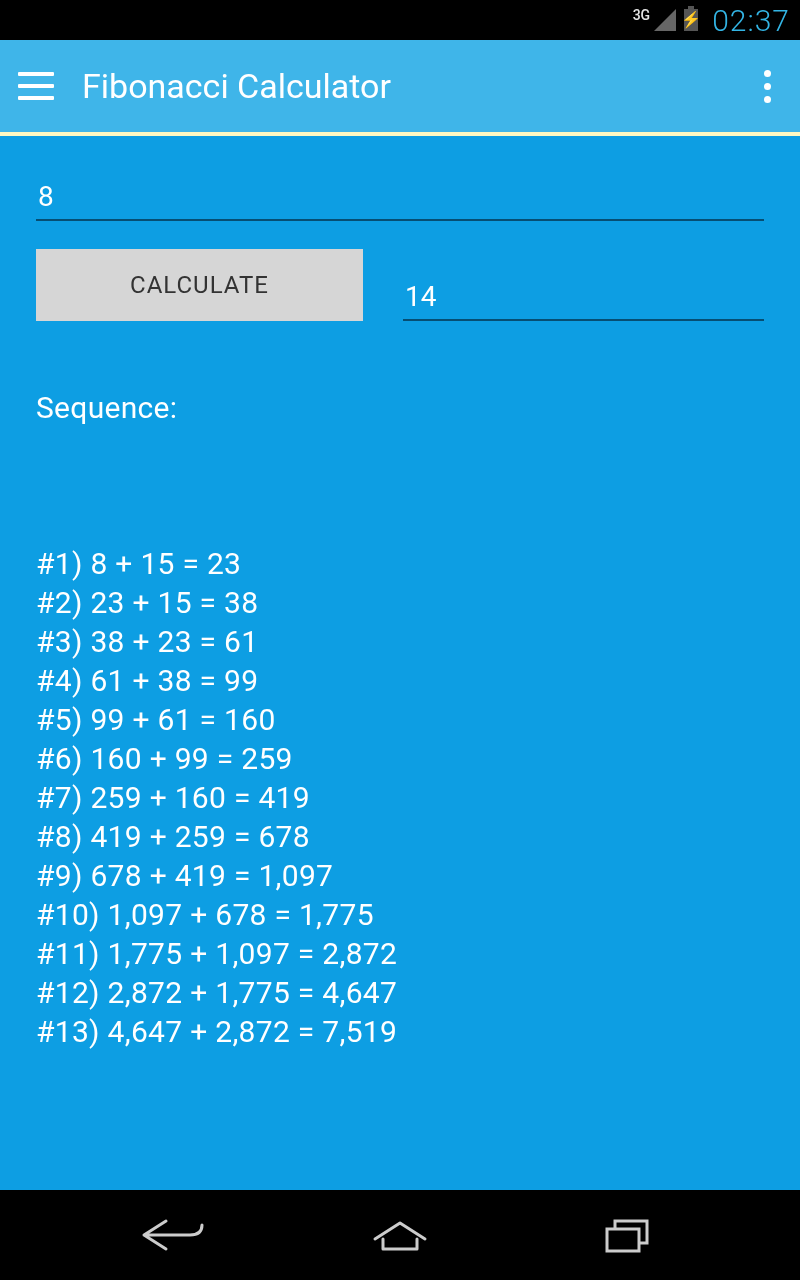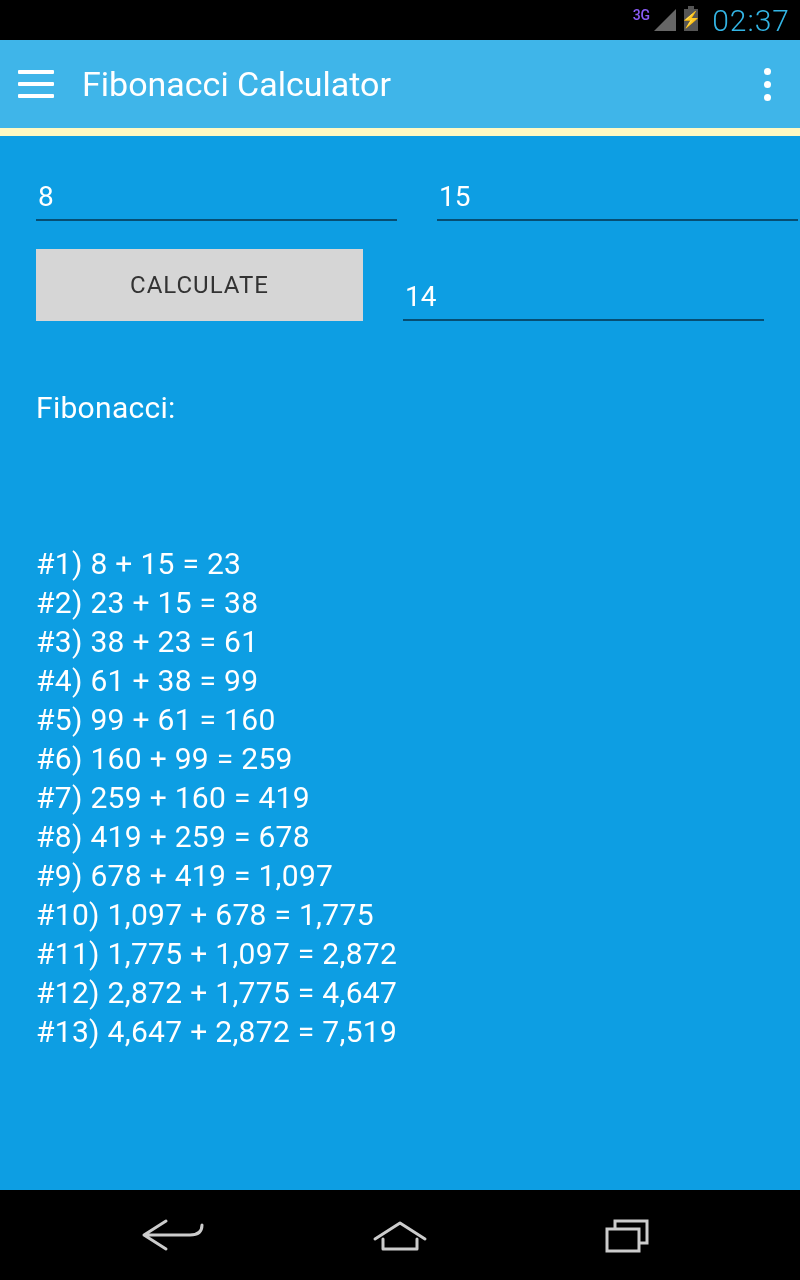--- a/index.html
+++ b/index.html
@@ -10,21 +10,21 @@
   .status-bar {
     height: 40px;
     background: #000;
     display: flex;
     align-items: center;
     justify-content: flex-end;
     padding: 0 10px;
     gap: 8px;
   }
   .status-3g {
-    color: #8b5cf6;
+    color: #e5e5e5;
     font-size: 14px;
     font-weight: 500;
     line-height: 1;
     align-self: center;
     margin-right: -4px;
     margin-bottom: 10px;
   }
   .signal-tri {
     width: 0; height: 0;
     border-style: solid;
@@ -47,21 +47,21 @@
     width: 6px; height: 3px;
     background: #555;
   }
   .bolt { color: #33b5e5; font-size: 16px; line-height: 1; }
   .clock { color: #33b5e5; font-size: 30px; font-weight: 300; letter-spacing: 1px; margin-left: 6px; }
 
   
   .app-bar {
     height: 96px;
     background: #3fb5e9;
-    border-bottom: 8px solid #fef9c3;
+    border-bottom: 4px solid #fef9c3;
     display: flex;
     align-items: center;
     padding: 0 18px;
     gap: 28px;
   }
   .hamburger {
     width: 36px; height: 28px;
     display: flex; flex-direction: column; justify-content: space-between;
     cursor: pointer;
   }
@@ -145,32 +145,31 @@
     <span></span>
       <span></span>
       <span></span>
   </div>
 </div>
 
 <div class="content">
 
   <div class="row">
     <input class="field" value="8" style="">
-    <input class="field" value="15" style="">
   </div>
 
   <div class="row">
     <div class="btns">
       <button class="btn">CALCULATE</button>
     </div>
     <input class="field" value="14" style="">
   </div>
 
   <div class="result">
-    <div>Fibonacci:</div>
+    <div>Sequence:</div>
     <div>&nbsp;</div>
     <div id="steps-container"><div>#1) 8 + 15 = 23</div><div>#2) 23 + 15 = 38</div><div>#3) 38 + 23 = 61</div><div>#4) 61 + 38 = 99</div><div>#5) 99 + 61 = 160</div><div>#6) 160 + 99 = 259</div><div>#7) 259 + 160 = 419</div><div>#8) 419 + 259 = 678</div><div>#9) 678 + 419 = 1,097</div><div>#10) 1,097 + 678 = 1,775</div><div>#11) 1,775 + 1,097 = 2,872</div><div>#12) 2,872 + 1,775 = 4,647</div><div>#13) 4,647 + 2,872 = 7,519</div></div>
   </div>
 
 </div>
 
 <div class="nav-bar">
   <div class="nav-btn">
     <svg width="70" height="40" viewBox="0 0 70 40">
       <path d="M28 6 L6 20 L28 34 M6 20 Q40 20 52 20 Q64 20 64 10" stroke-linecap="round" stroke-linejoin="round"></path>

